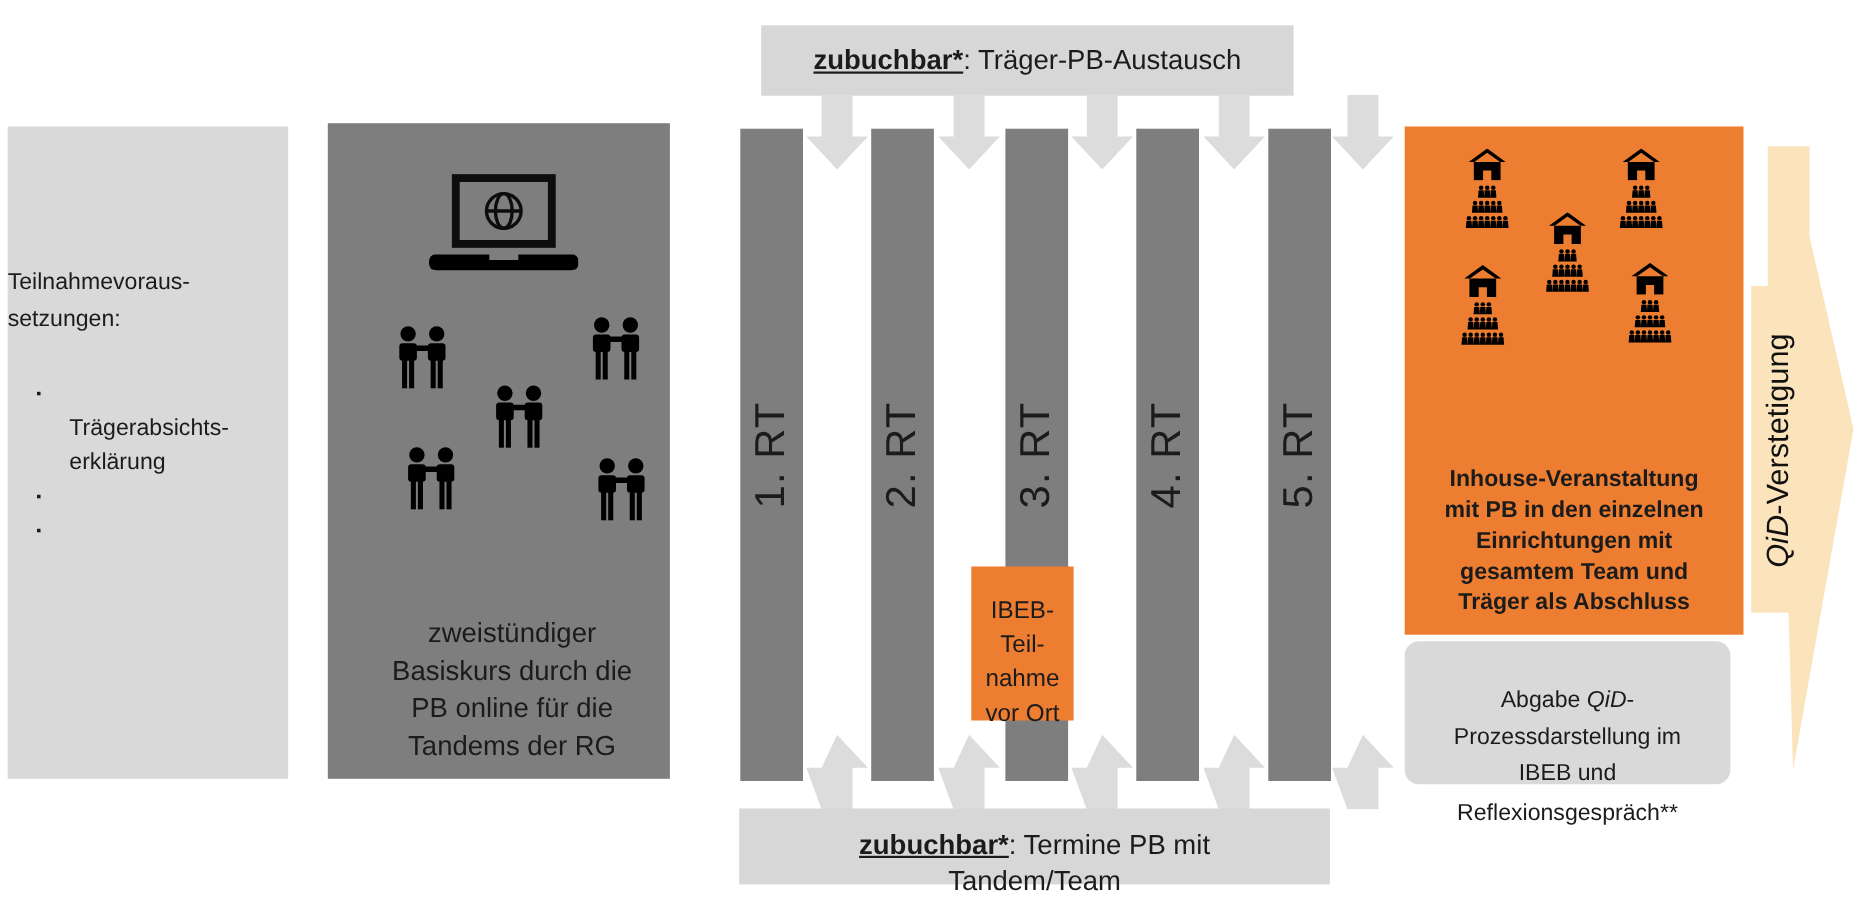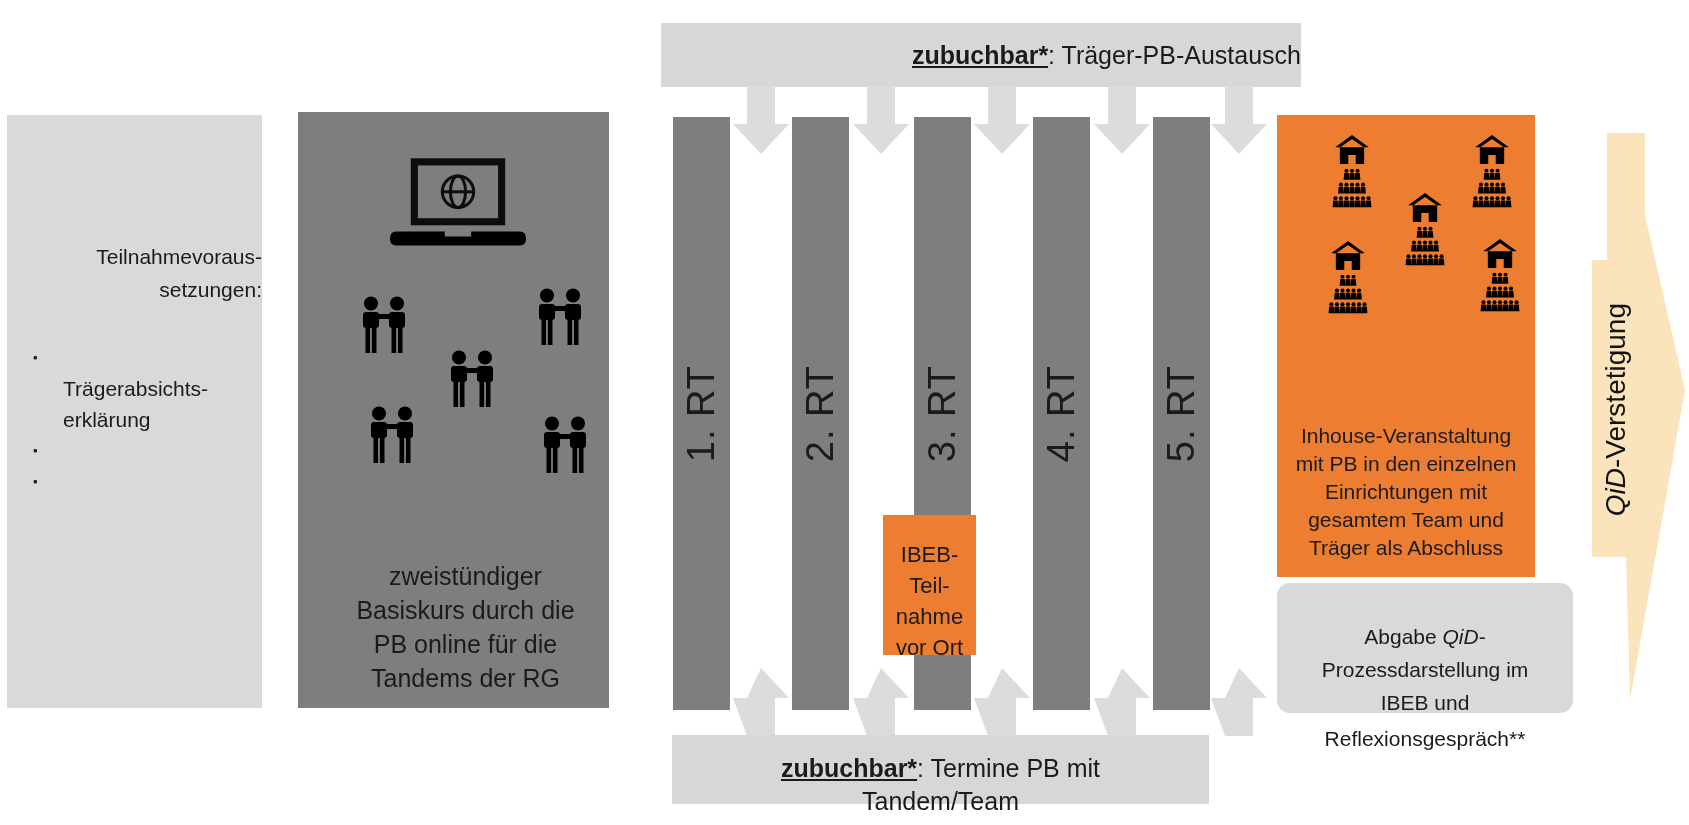--- a/index.html
+++ b/index.html
@@ -5,54 +5,54 @@
   html,body{margin:0;padding:0;background:#ffffff;}
   #canvas{
     position:relative;width:1689px;height:825px;background:#ffffff;overflow:hidden;
     font-family:"Liberation Sans","DejaVu Sans",sans-serif;color:#1b1b1b;
   }
   .abs{position:absolute;}
   .ws{white-space:pre-line;margin-top:31px;}
 
   
   #left-panel{left:7px;top:115px;width:255px;height:593px;background:#d9d9d9;}
-  .lp-title{margin-top:125px;text-align:right;font-size:21px;line-height:33px;}
+  .lp-title{margin-top:125px;text-align:left;font-size:21px;line-height:33px;}
   .lp-list{margin-top:36px;padding-left:26px;padding-right:8px;}
   .lp-item{display:flex;align-items:flex-start;line-height:31px;font-size:21px;}
   .lp-bullet{font-size:13px;line-height:31px;width:30px;flex:0 0 30px;}
 
   
   #basiskurs{left:298px;top:112px;width:311px;height:596px;background:#7e7e7e;}
   .laptop{left:92px;top:46px;width:136px;height:94px;color:#0d0d0d;}
   .pair{width:54px;height:58px;color:#0d0d0d;}
   #pair1{left:59px;top:184px;} #pair2{left:235px;top:176px;} #pair3{left:147px;top:238px;}
   #pair4{left:67px;top:294px;} #pair5{left:240px;top:304px;}
   .bk-caption{left:12px;top:416px;width:100%;text-align:center;font-size:25px;line-height:34px;}
 
   
   .banner{background:#d7d7d7;display:flex;align-items:center;justify-content:center;
           text-align:center;font-size:25px;line-height:33px;}
-  #top-banner{left:661px;top:23px;width:640px;height:64px;justify-content:flex-end;}
+  #top-banner{left:692px;top:23px;width:484px;height:64px;}
   #bottom-banner{left:672px;top:735px;width:537px;height:69px;}
   .hl{font-weight:bold;text-decoration:underline;}
   .rt-bar{top:117px;width:57px;height:593px;background:#7e7e7e;display:flex;
           align-items:center;justify-content:center;}
   .rt-bar span{writing-mode:vertical-rl;transform:rotate(180deg);font-size:38px;letter-spacing:1px;}
   #bar1{left:673px;} #bar2{left:792px;} #bar3{left:914px;} #bar4{left:1033px;} #bar5{left:1153px;}
   .arr{width:56px;height:68px;background:#dcdcdc;}
   .arr-down{top:86px;clip-path:polygon(25% 0,75% 0,75% 56%,100% 56%,50% 100%,0 56%,25% 56%);}
   .arr-up{top:668px;clip-path:polygon(50% 0,100% 44%,75% 44%,75% 100%,25% 100%,0 44%,25% 44%);}
   .a1{left:733px;} .a2{left:853px;} .a3{left:974px;} .a4{left:1094px;} .a5{left:1211px;}
 
   
   #ibeb{left:883px;top:515px;width:93px;height:140px;background:#ed7d31;display:flex;
         align-items:center;justify-content:center;text-align:center;font-size:22px;line-height:31px;}
 
   
-  #inhouse{left:1277px;top:115px;width:258px;height:462px;background:#ed7d31;}
+  #inhouse{left:1277px;top:115px;width:308px;height:462px;background:#ed7d31;font-weight:bold;}
   .unit{display:flex;flex-direction:column;align-items:center;width:48px;color:#0d0d0d;}
   .unit svg.house{width:34px;height:29px;}
   .unit svg.crowd{width:46px;height:42px;margin-top:3px;}
   #unit1{left:51px;top:20px;} #unit2{left:191px;top:20px;} #unit3{left:124px;top:78px;}
   #unit4{left:47px;top:126px;} #unit5{left:199px;top:124px;}
   .ih-caption{left:0;top:276px;width:100%;text-align:center;font-size:21px;line-height:28px;}
 
   
   #abgabe{left:1277px;top:583px;width:296px;height:130px;background:#d9d9d9;
           text-align:center;font-size:21px;line-height:33px;padding-top:6px;box-sizing:border-box;border-radius:13px;}

